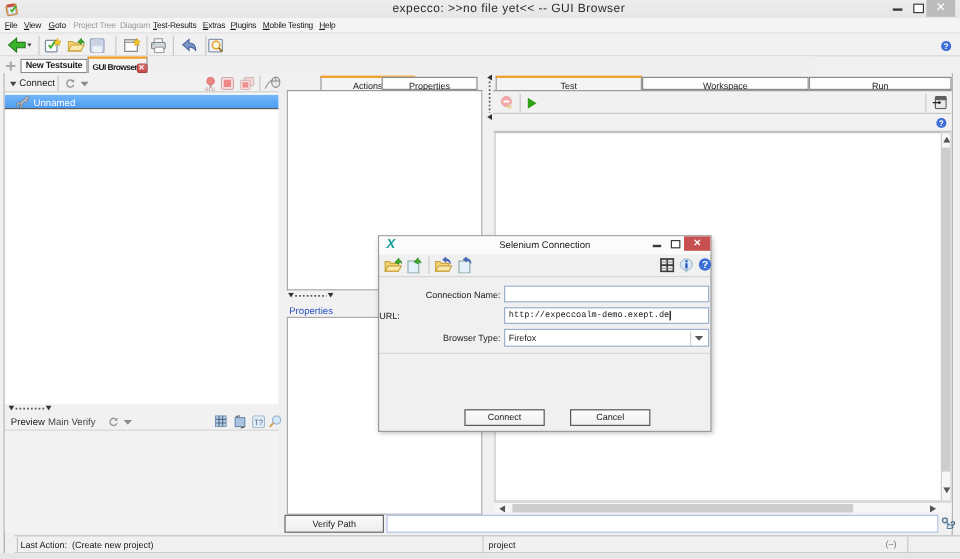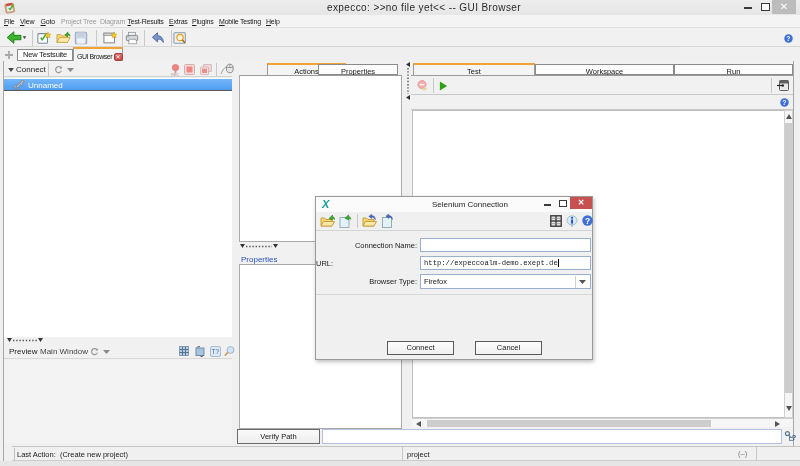--- a/index.html
+++ b/index.html
@@ -109,21 +109,21 @@
     <path d="M10.5 10 L13.5 13.5" stroke="#9a6a10" stroke-width="1.6"></path>
   </svg>
     </div>
 
   <svg class="abs" style="left:784px;top:6px;" width="9" height="9" viewBox="0 0 10 10">
     <circle cx="5" cy="5" r="4.7" fill="#3d6fd6"></circle>
     <text x="2.6" y="7.8" font-size="7.5" fill="#fff" font-weight="bold">?</text>
   </svg>
 </div>
 
-<div class="abs" style="left:0;top:47px;width:679px;height:14px;background:#efefef;">
+<div class="abs" style="left:0;top:47px;width:679px;height:14px;background:#efefef;font-weight:bold;">
   <svg class="abs" style="left:5px;top:4px;" width="8" height="8" viewBox="0 0 9 9">
       <path d="M3.5 0 L5.5 0 L5.5 3.5 L9 3.5 L9 5.5 L5.5 5.5 L5.5 9 L3.5 9 L3.5 5.5 L0 5.5 L0 3.5 L3.5 3.5 Z" fill="#a8a8a8"></path>
     </svg>
   <div class="abs" style="left:17px;top:2px;width:56px;height:12px;background:#fdfdfd;border:1px solid #8a8a8a;text-align:center;line-height:10px;letter-spacing:-0.2px;">New Testsuite</div>
   <div class="abs" style="left:73px;top:0px;width:50px;height:14px;background:#f4f4f4;border:1px solid #9a9a9a;border-top:2px solid #f2a230;border-bottom:none;">
     <span class="abs" style="left:3px;top:3.5px;font-size:7px;letter-spacing:-0.45px;">GUI Browser</span>
     <div class="abs" style="left:39.5px;top:3.5px;width:9px;height:8px;background:linear-gradient(#e07070,#c84848);border:1px solid #a84040;border-radius:2px;color:#fff;font-size:6px;line-height:6.5px;text-align:center;">✕</div>
   </div>
 </div>
 
@@ -184,21 +184,21 @@
   <div class="abs" style="left:0;top:276px;width:228px;height:6px;background:#f1f1f1;">
     <svg class="abs" style="left:3px;top:1px;" width="36" height="5" viewBox="0 0 36 5">
       <path d="M0 0 L5 0 L2.5 4 Z" fill="#333"></path>
       <path d="M31 0 L36 0 L33.5 4 Z" fill="#333"></path>
       <line x1="6" y1="2.5" x2="30" y2="2.5" stroke="#555" stroke-width="1.4" stroke-dasharray="1.4 1.8"></line>
     </svg>
   </div>
 
   <div class="abs" style="left:0;top:282px;width:228px;height:16px;background:#f1f1f1;border-bottom:1px solid #d8d8d8;">
     <span class="abs" style="left:5px;top:4px;font-size:8px;">Preview</span>
-    <span class="abs" style="left:36px;top:4px;font-size:8px;color:#444;">Main Window</span>
+    <span class="abs" style="left:36px;top:4px;font-size:8px;color:#444;">Main Verify</span>
     <svg class="abs" style="left:86px;top:4px;" width="9" height="9" viewBox="0 0 9 9">
         <path d="M7.2 3 A 3 3 0 1 0 7.5 5.6" fill="none" stroke="#999" stroke-width="1.2"></path>
         <path d="M7.8 1.2 L7.8 3.8 L5.4 3.4 Z" fill="#999"></path>
       </svg>
     <svg class="abs" style="left:99px;top:7px;" width="7" height="4" viewBox="0 0 7 4">
         <path d="M0 0 L7 0 L3.5 4 Z" fill="#8a8a8a"></path>
       </svg>
     <svg class="abs" style="left:175px;top:3px;" width="10" height="10" viewBox="0 0 10 10">
       <rect x="0.5" y="0.5" width="9" height="9" fill="#b9cde4" stroke="#7491b3" stroke-width="0.8"></rect>
       <line x1="0.5" y1="3.5" x2="9.5" y2="3.5" stroke="#54718f" stroke-width="1"></line>
@@ -318,21 +318,21 @@
   <div class="abs" style="left:390px;top:0px;width:1px;height:14px;background:#c8c8c8;"></div>
   <span class="abs" style="left:395px;top:3px;">project</span>
   <span class="abs" style="left:726px;top:2px;color:#777;">(–)</span>
   <div class="abs" style="left:744px;top:0px;width:1px;height:14px;background:#c8c8c8;"></div>
 </div>
 
 <div class="abs" style="left:315px;top:196px;width:278px;height:164px;background:#f0f0f0;border:1px solid #9a9a9a;box-shadow:1px 2px 4px rgba(0,0,0,0.25);">
 
   <div class="abs" style="left:0;top:0;width:276px;height:15px;background:#fbfbfb;">
     <span class="abs" style="left:6px;top:1px;font-size:11px;font-style:italic;font-weight:bold;color:#18a098;">X</span>
-    <span class="abs" style="left:16px;top:3px;width:276px;text-align:center;font-size:8px;color:#222;">Selenium Connection</span>
+    <span class="abs" style="left:0px;top:3px;width:276px;text-align:center;font-size:8px;color:#222;">Selenium Connection</span>
     <div class="abs" style="left:228px;top:7px;width:7px;height:2px;background:#3a3a3a;"></div>
     <div class="abs" style="left:243px;top:3px;width:8px;height:7px;border:1.5px solid #3a3a3a;background:#fff;"></div>
     <div class="abs" style="left:254px;top:0px;width:22px;height:12px;background:#c75050;color:#fff;text-align:center;font-size:8px;line-height:12px;font-weight:bold;">✕</div>
   </div>
 
   <div class="abs" style="left:0;top:15px;width:276px;height:19px;border-bottom:1px solid #d4d4d4;">
     <svg class="abs" style="left:4px;top:2px;" width="15" height="14" viewBox="0 0 15 14">
       <path d="M1 12 L1 4 L4.5 4 L6 5.5 L12 5.5 L12 12 Z" fill="#f7d576" stroke="#c9a23e" stroke-width="1"></path>
       <path d="M1 12 L3.5 7.5 L14.5 7.5 L12 12 Z" fill="#fae9a9" stroke="#c9a23e" stroke-width="1"></path>
       <path d="M9 4.5 L12.5 1 L12.5 2.8 C14.2 2.8 14.8 4.2 14.8 5.6 C14 4.7 13.4 4.5 12.5 4.5 L12.5 6.2 Z" fill="#3faa28" stroke="#1d7a14" stroke-width="0.5"></path>

